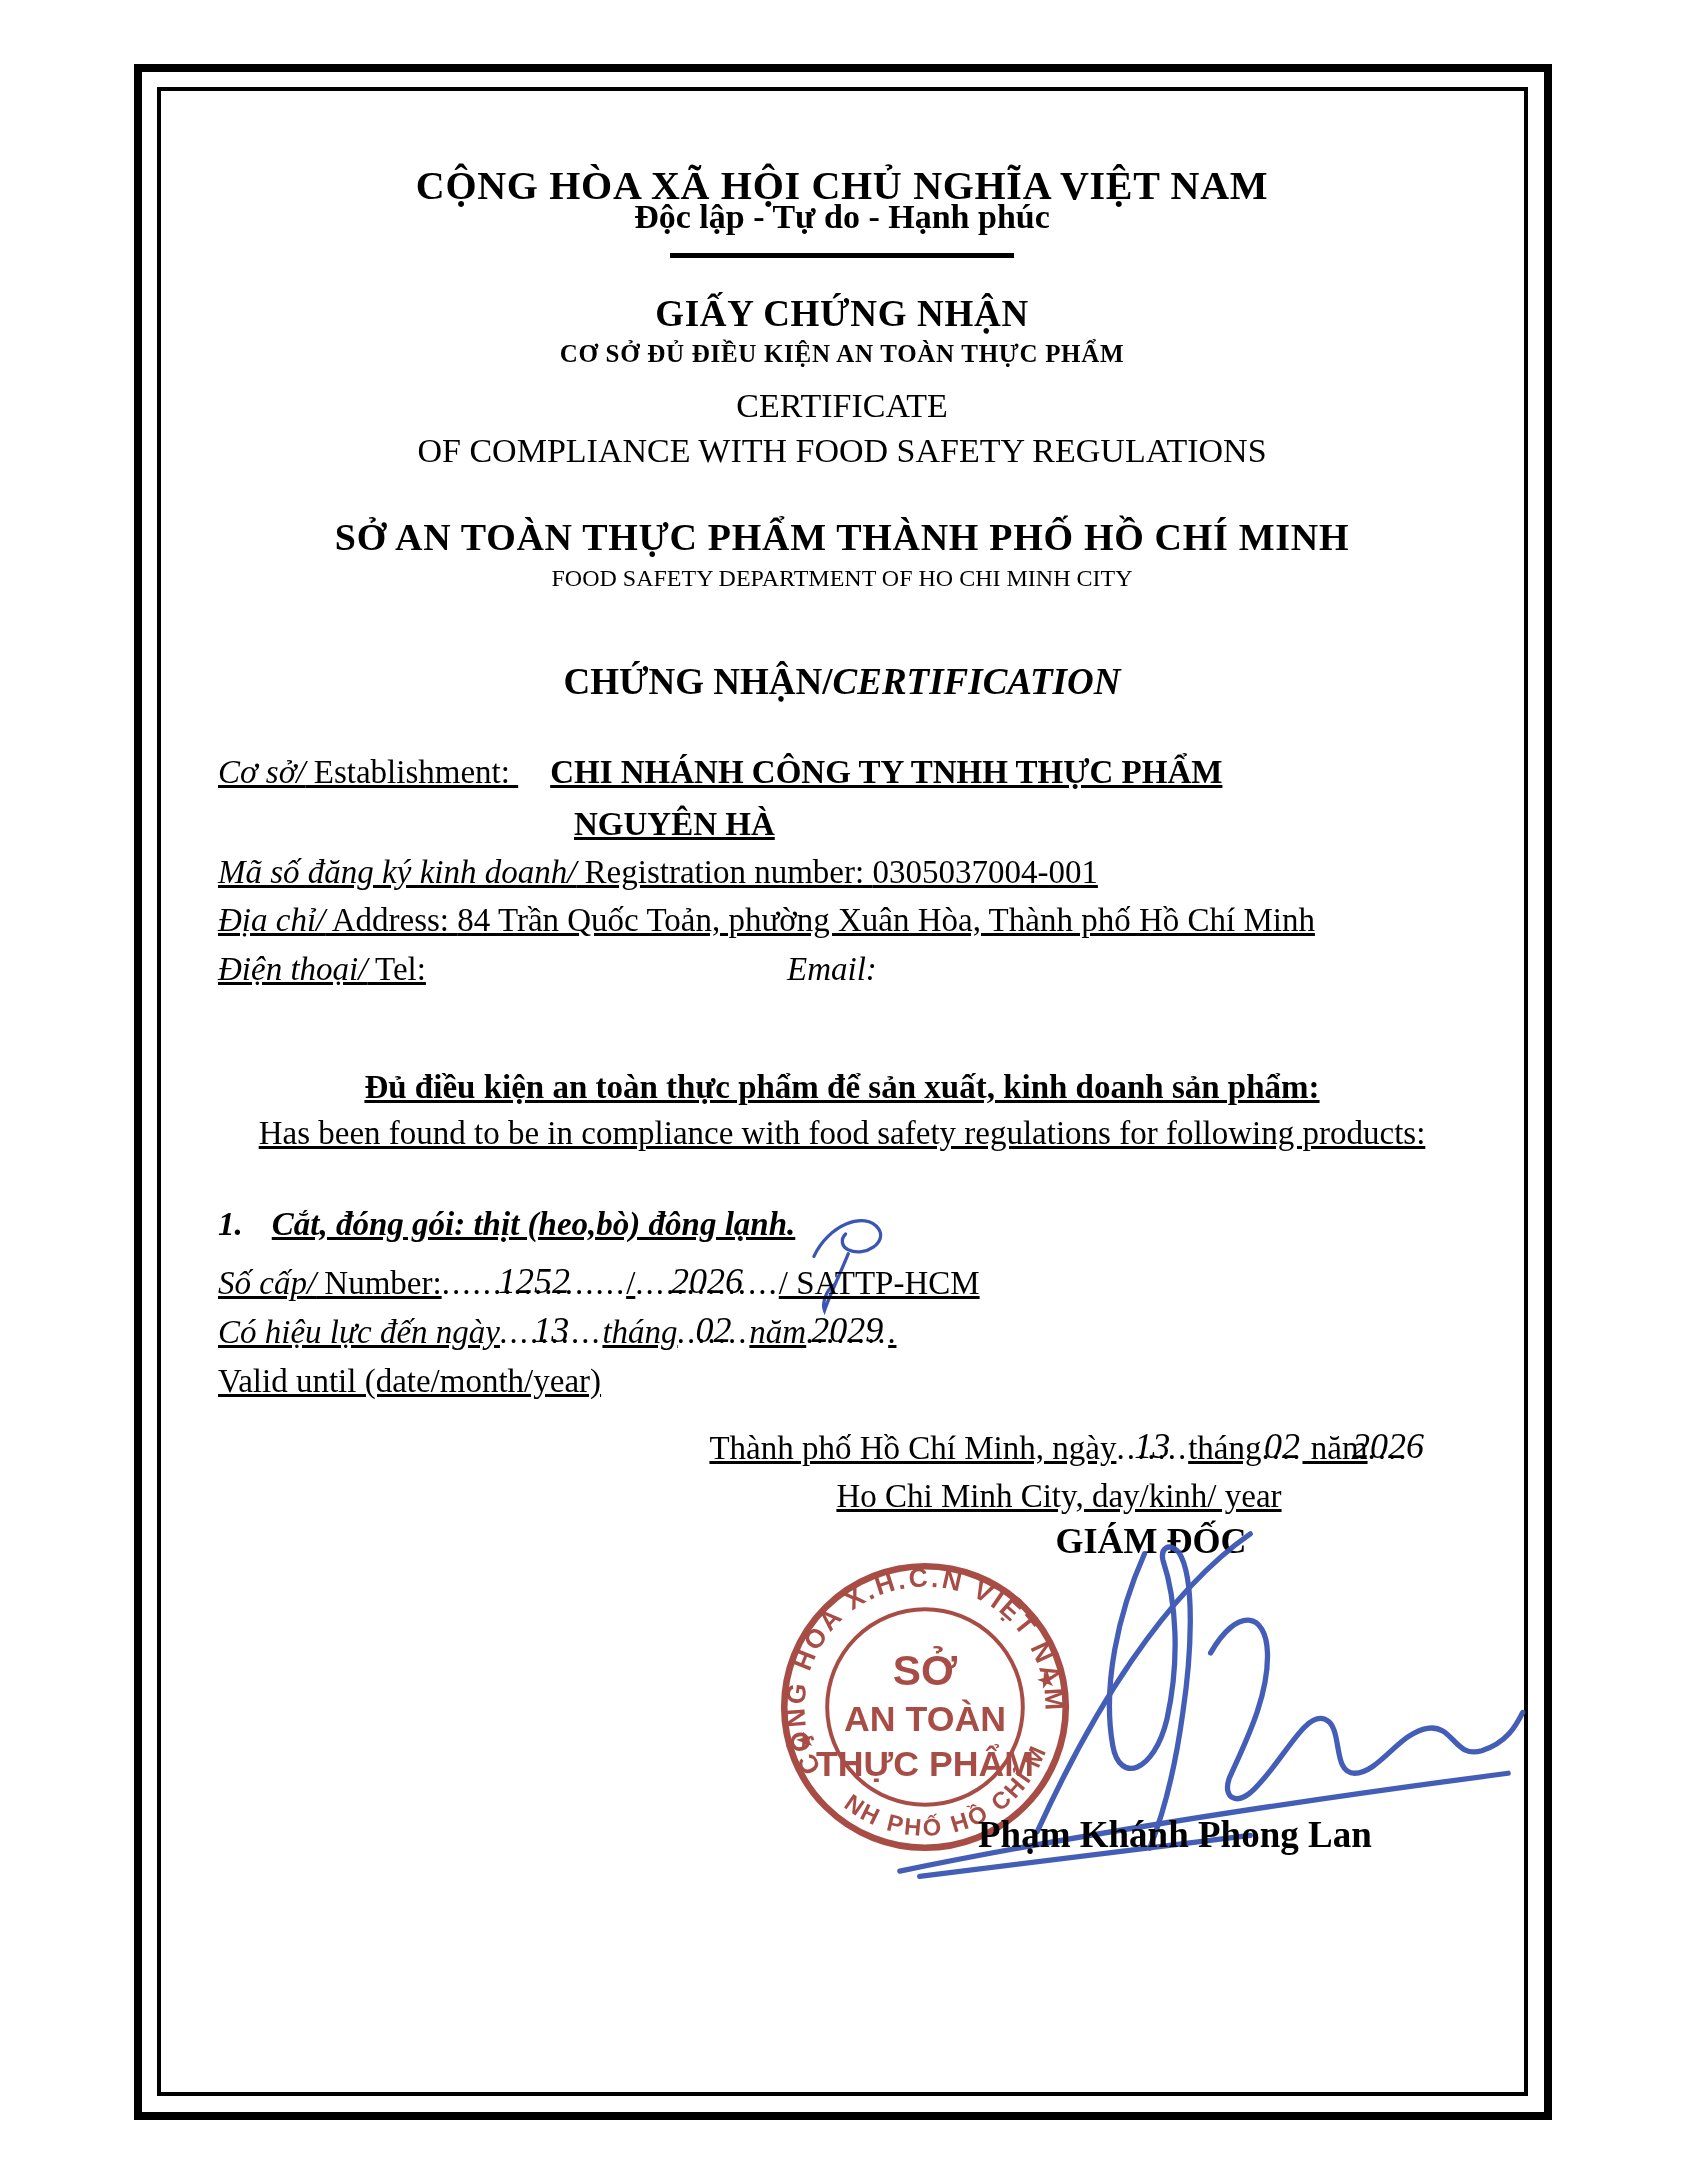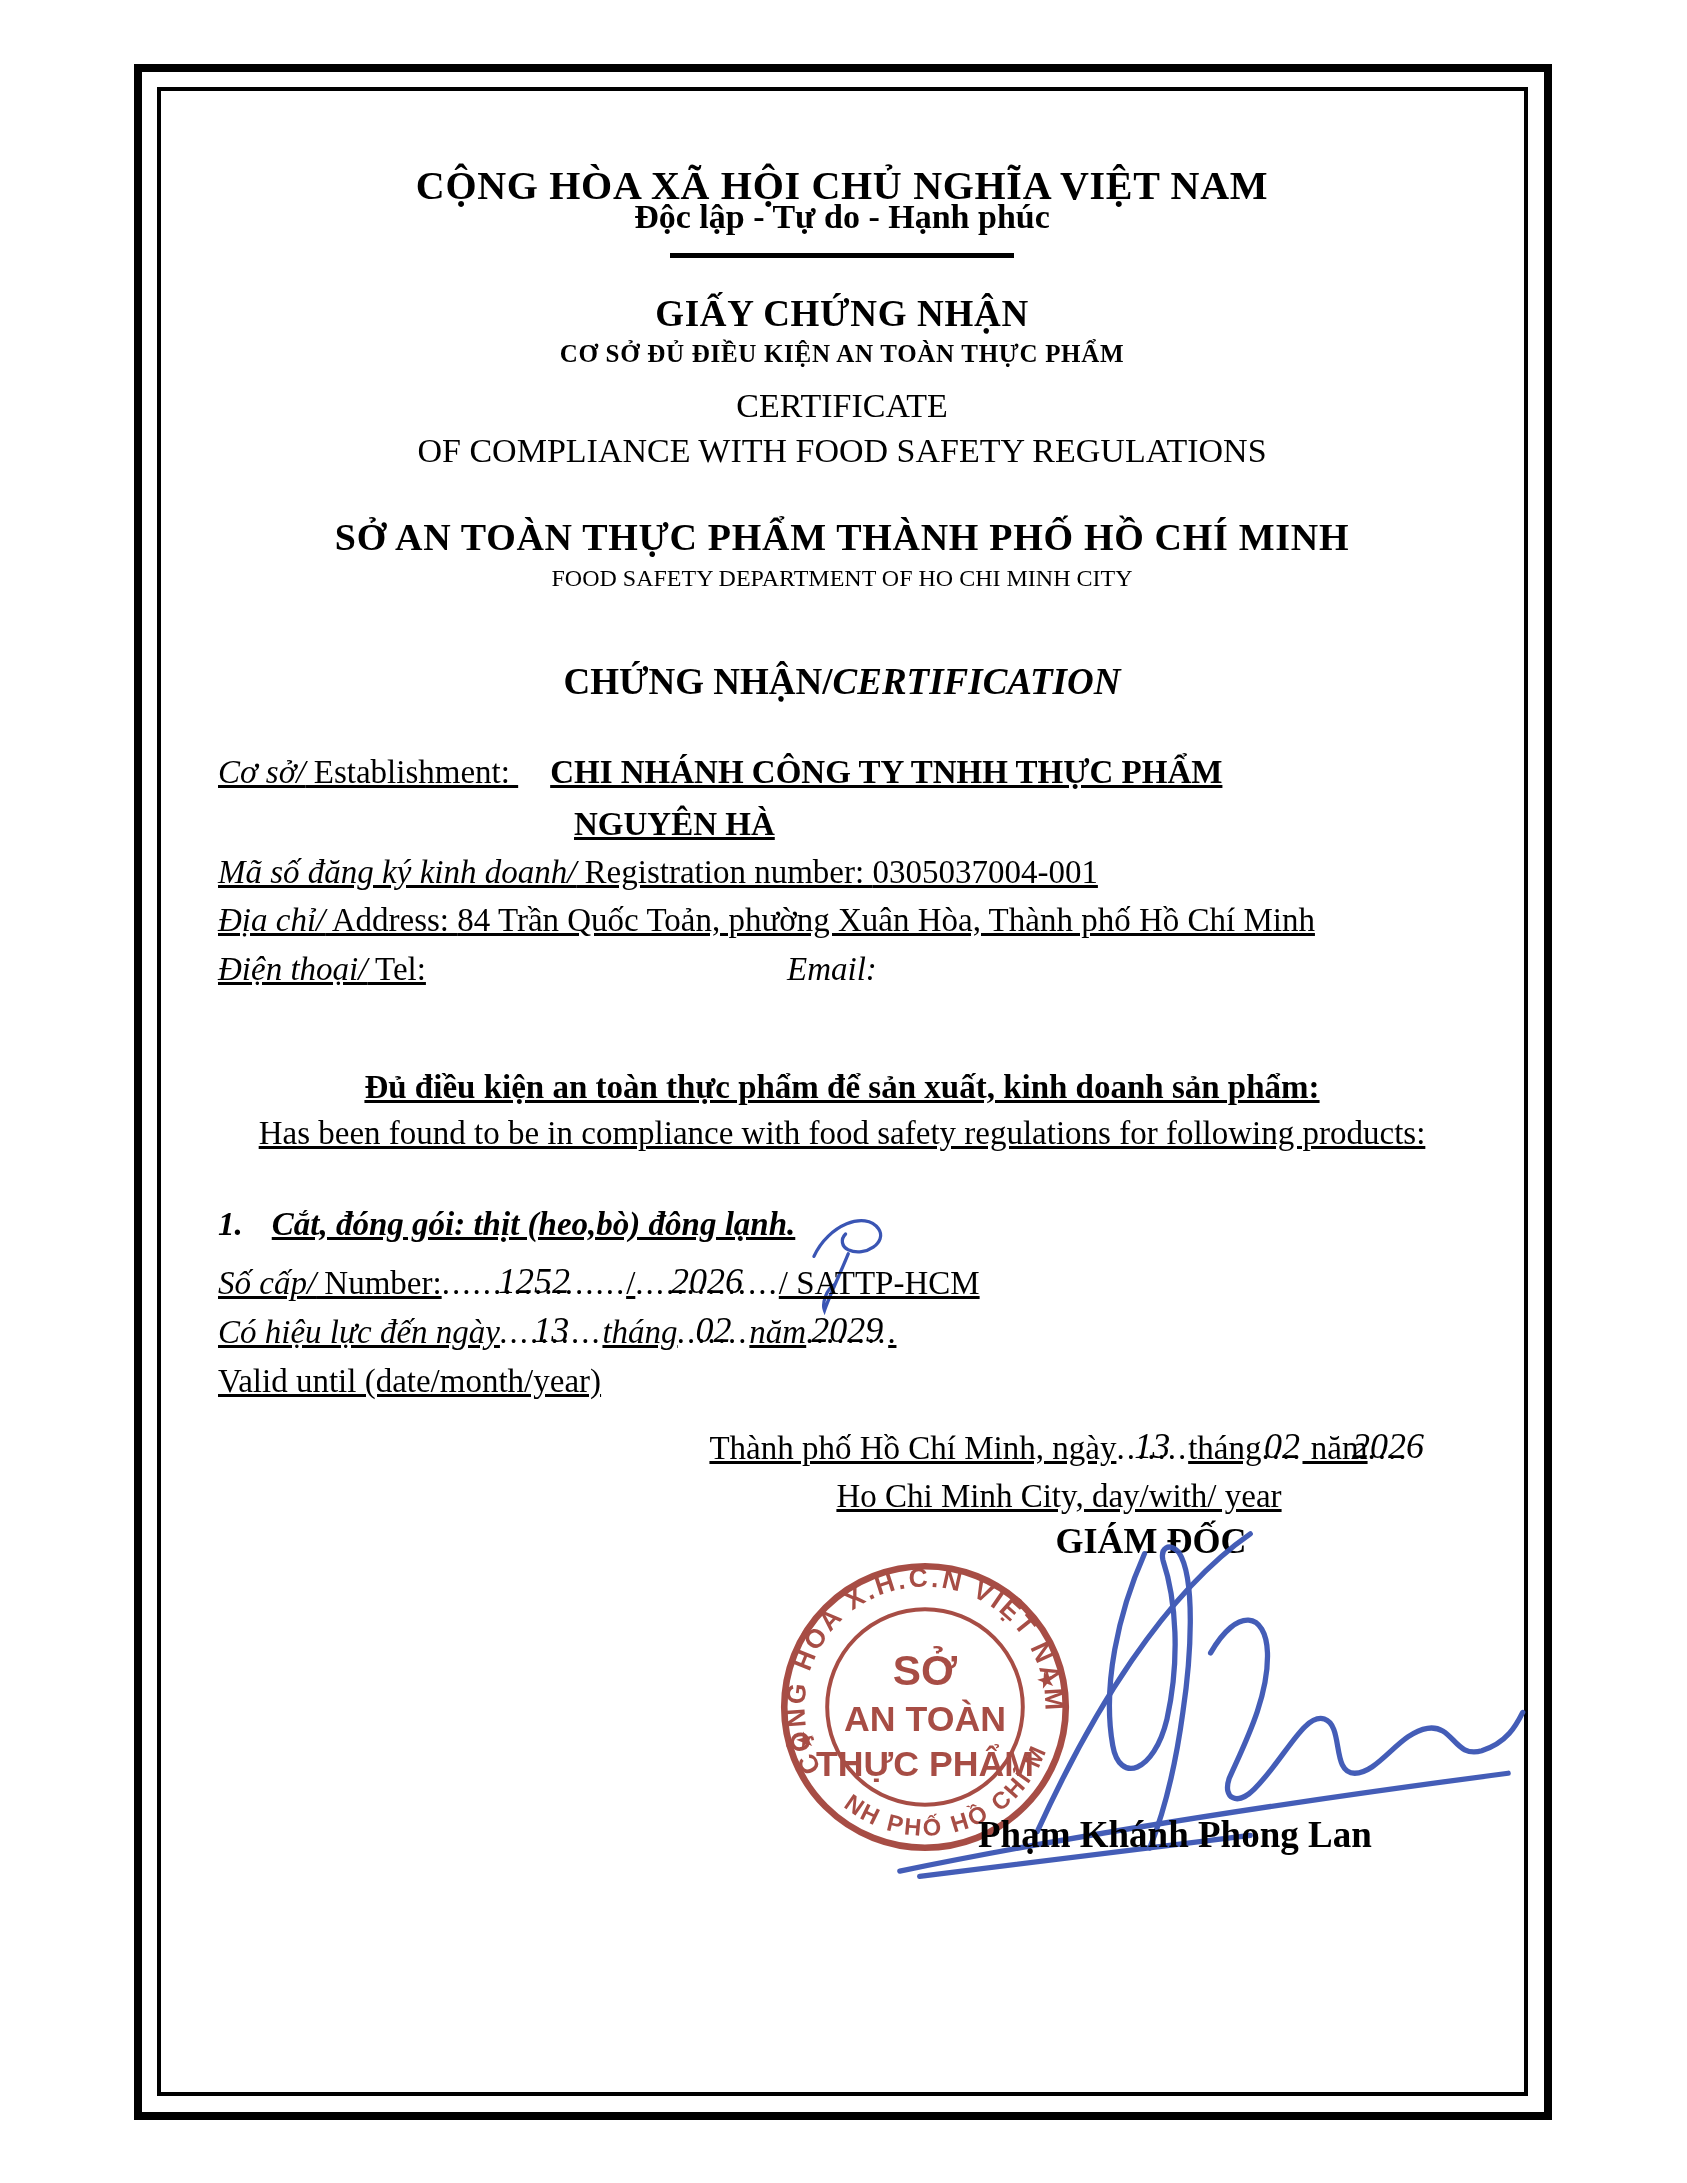--- a/index.html
+++ b/index.html
@@ -98,21 +98,21 @@
 <div class="abs fs-body i" style="left:218px;top:1313px;">
   <span>Có hiệu lực đến ngày</span><span class="fill"><span class="dots">..........</span><span class="val">13</span></span><span>tháng</span><span class="fill"><span class="dots">.......</span><span class="val">02</span></span><span>năm</span><span class="fill"><span class="dots">........</span><span class="val">2029</span></span><span>.</span>
 </div>
 
 <div class="abs fs-body" style="left:218px;top:1362px;">Valid until (date/month/year)</div>
 
 <div class="abs fs-body" style="left:1059px;top:1429px;transform:translateX(-50%);">
   <span>Thành phố Hồ Chí Minh, ngày</span><span class="fill"><span class="dots">.......</span><span class="val">13</span></span><span>tháng</span><span class="fill"><span class="dots">....</span><span class="val">02</span></span><span> năm</span><span class="fill"><span class="dots">....</span><span class="val">2026</span></span>
 </div>
 
-<div class="abs fs-body" style="left:1059px;top:1477px;transform:translateX(-50%);">Ho Chi Minh City, day/with/ year</div>
+<div class="abs fs-body" style="left:1059px;top:1477px;transform:translateX(-50%);">Ho Chi Minh City, day/kinh/ year</div>
 
 <div class="abs b" style="left:1151px;top:1520px;transform:translateX(-50%);font-size:36px;">GIÁM ĐỐC</div>
 
 <svg class="seal-svg" width="304" height="304" viewBox="0 0 460 460">
   <defs>
     <path id="sealArcTop" d="M 54.2,277.1 A 182 182 0 1 1 405.8,277.1"></path>
     <path id="sealArcBottom" d="M 70.6,341.9 A 195 195 0 0 0 389.4,341.9"></path>
   </defs>
   <g stroke="#9e3a31" fill="none">
     <circle cx="230" cy="230" r="213" stroke-width="10"></circle>

